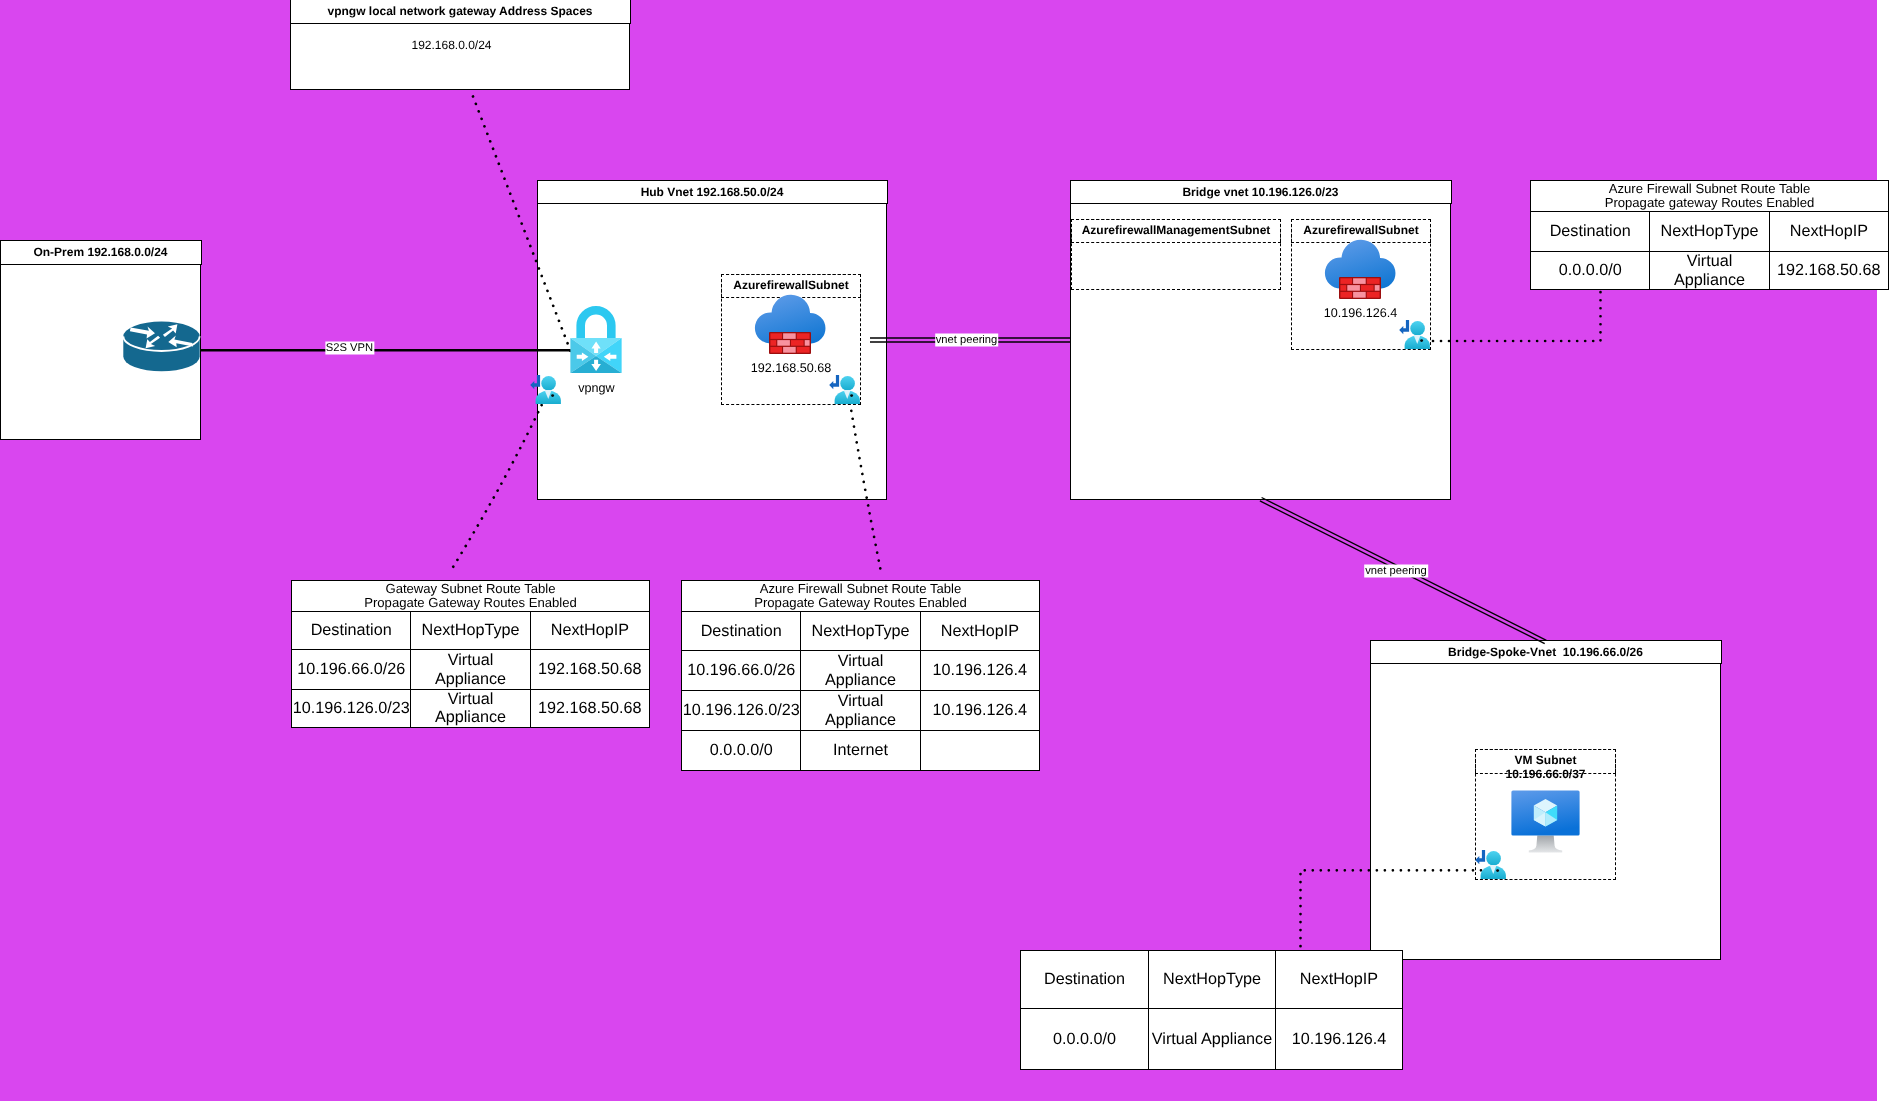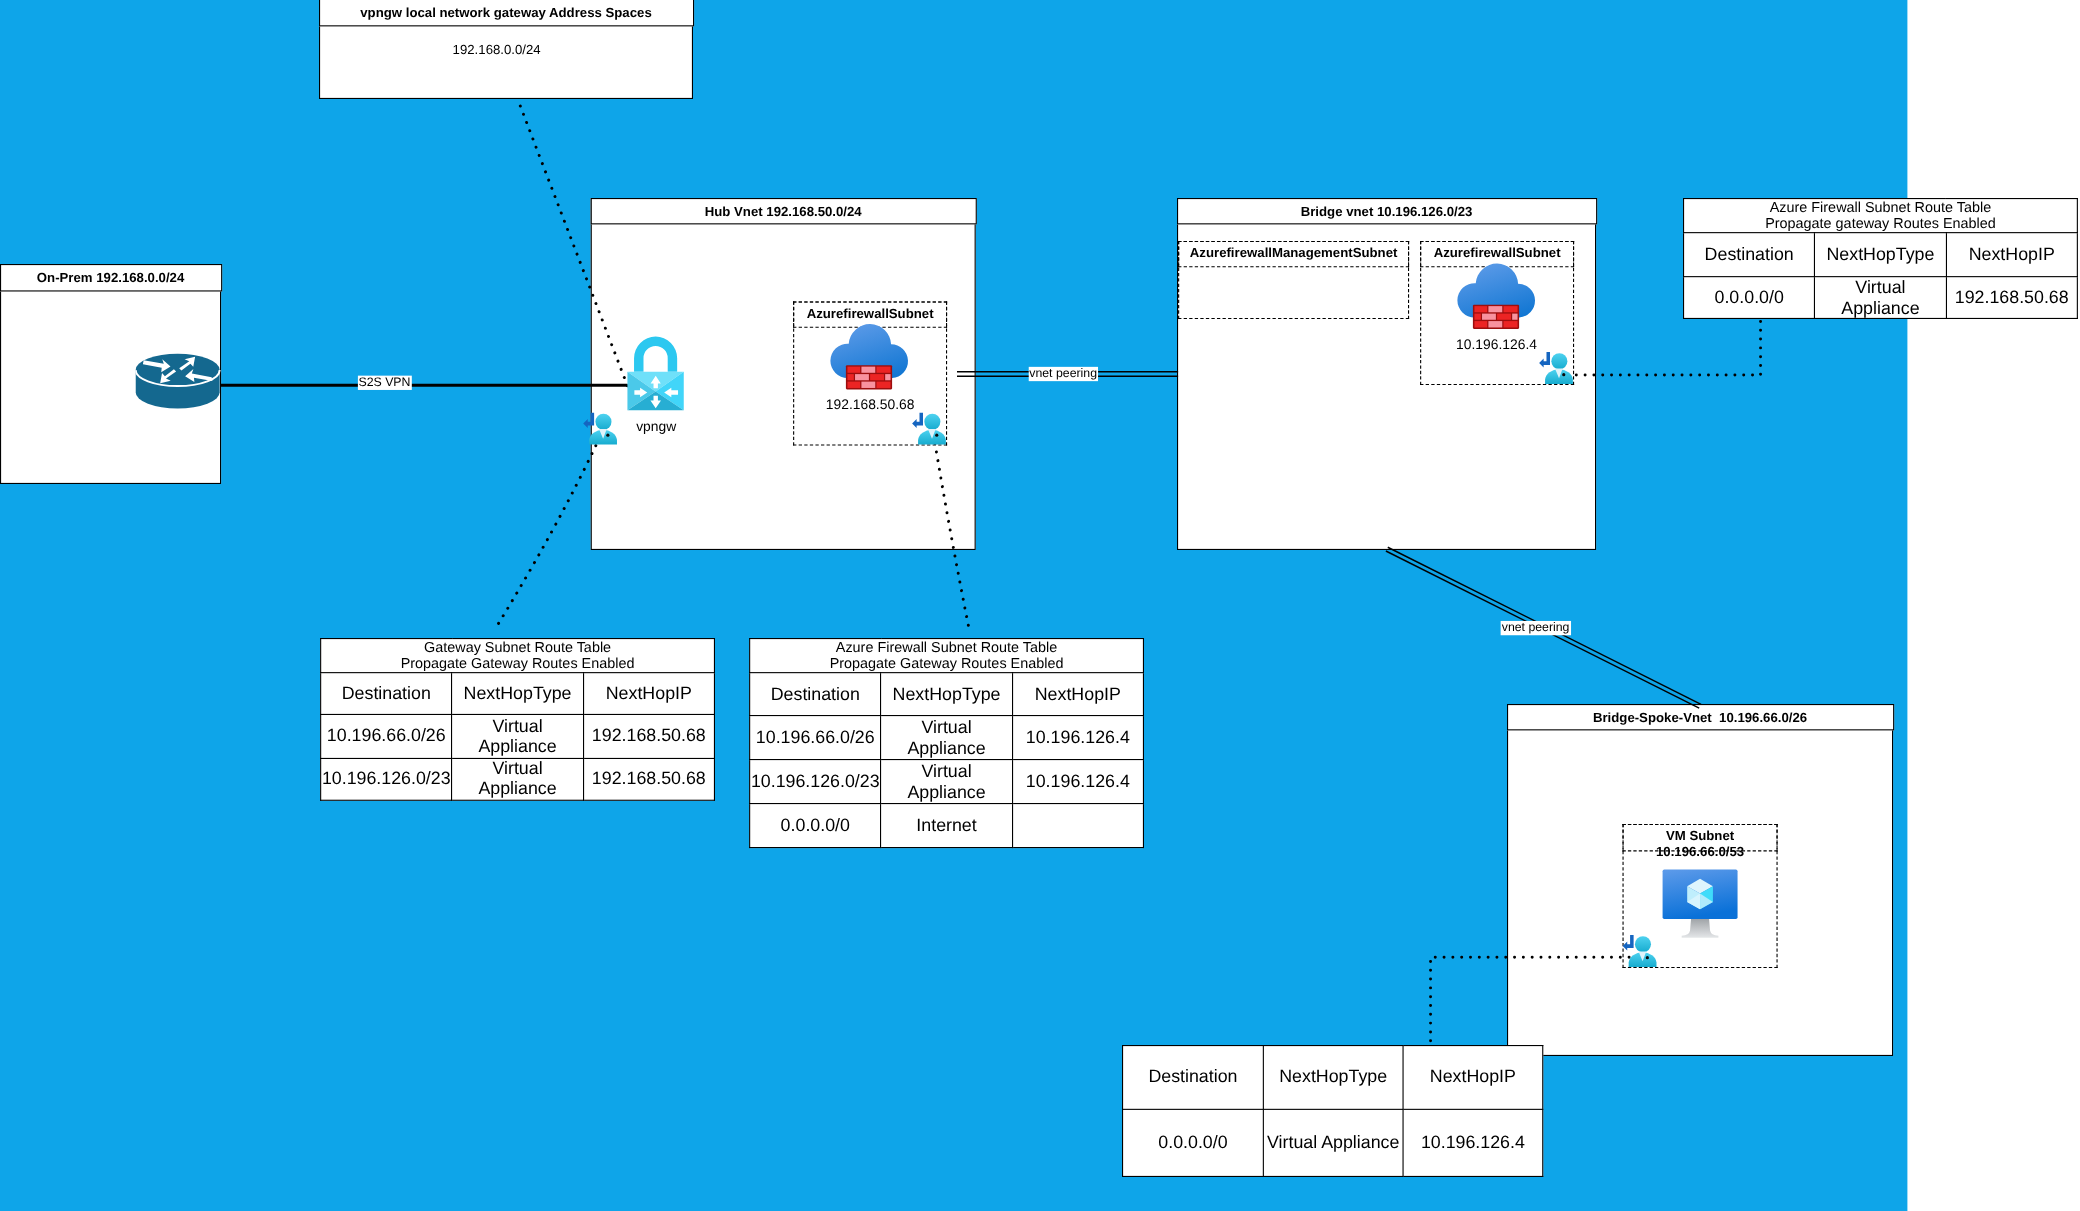--- a/index.html
+++ b/index.html
@@ -1,21 +1,21 @@
 <!DOCTYPE html>
 <html><head>
 <meta charset="utf-8">
 <title>Azure Hub Spoke Firewall Routing Diagram</title>
 <style>
   html,body{margin:0;padding:0;background:#fff;}
   body{width:1891px;height:1101px;overflow:hidden;
        font-family:"Liberation Sans",sans-serif;color:#000;
        -webkit-font-smoothing:antialiased;
        text-rendering:geometricPrecision;}
-  #canvas{position:relative;width:1734px;height:1101px;background:#0ea5e9;}
+  #canvas{position:relative;width:1877px;height:1101px;background:#d946ef;}
   .box{position:absolute;box-sizing:border-box;border:1.5px solid #000;background:#fff;}
   .box>.hdr{position:absolute;left:-1.5px;right:-1.5px;top:-1.5px;
             border:1.5px solid #000;box-sizing:border-box;
             display:flex;align-items:center;justify-content:center;
             font-weight:bold;font-size:12px;background:#fff;white-space:pre;}
   .dbox{position:absolute;box-sizing:border-box;border:1.4px dashed #000;background:transparent;}
   .dbox>.hdr{position:absolute;left:-1.4px;right:-1.4px;top:-1.4px;
              border:1.4px dashed #000;box-sizing:border-box;
              display:flex;align-items:center;justify-content:flex-start;flex-direction:column;
              font-weight:bold;font-size:12px;line-height:14.4px;text-align:center;white-space:pre;
@@ -85,21 +85,21 @@
 
   <div class="box" style="left:1370px;top:640px;width:351px;height:320px;">
     <div class="hdr" style="height:24px;">
       <span>Bridge-Spoke-Vnet  10.196.66.0/26</span>
     </div>
   </div>
 
   <div class="dbox" style="left:1475px;top:749px;width:141px;height:131px;">
     <div class="hdr" style="height:25px;">
       <span>VM Subnet</span>
-      <span>10.196.66.0/53</span>
+      <span>10.196.66.0/37</span>
     </div>
   </div>
 
   <table class="rt" style="left:291px;top:580px;width:359px;">
     <tbody>
         <tr>
           <td class="ttl" colspan="3">
       <span>Gateway Subnet Route Table</span><br>
       <span>Propagate Gateway Routes Enabled</span>
     </td>

